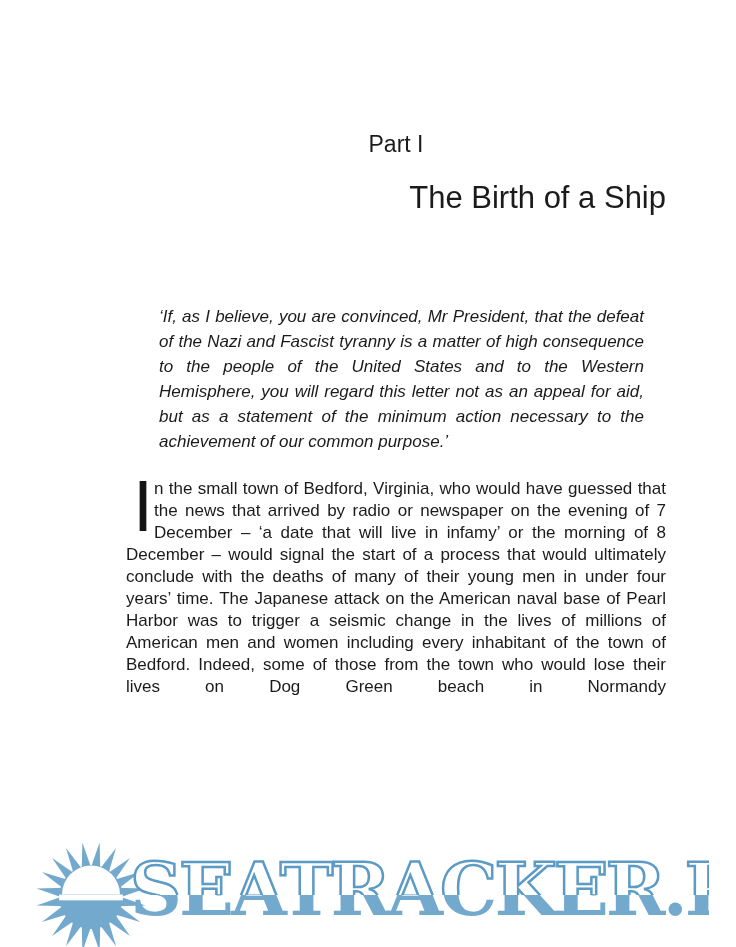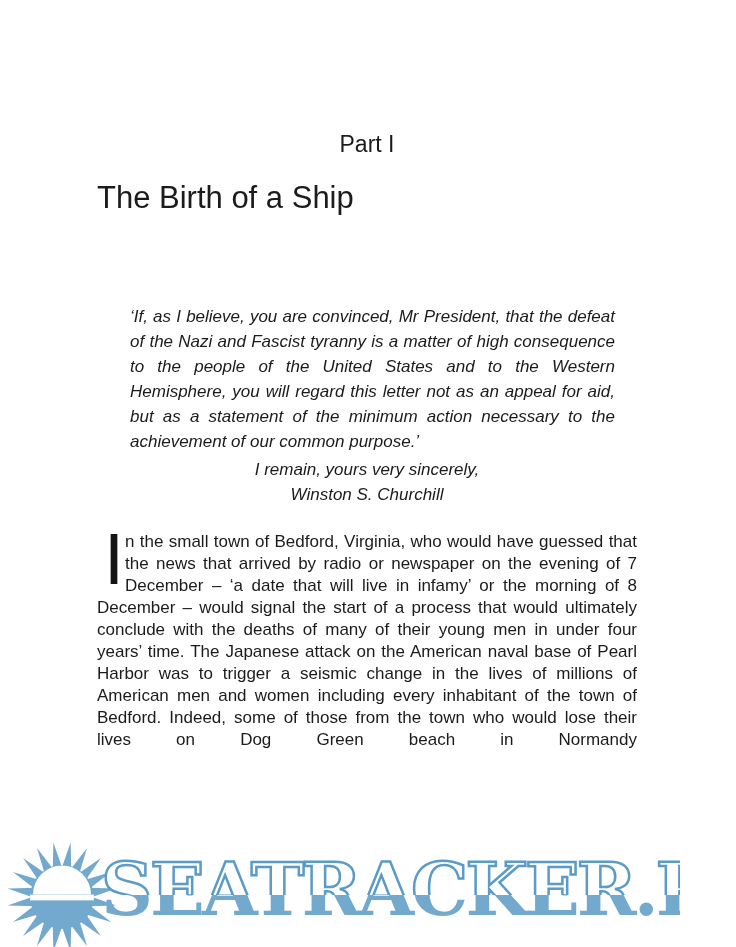--- a/index.html
+++ b/index.html
@@ -5,20 +5,21 @@
   * { box-sizing: border-box; }
   html, body { margin: 0; padding: 0; background: #fff; }
   .page {
     position: relative;
     width: 680px;
     height: 947px;
     background: #ffffff;
     overflow: hidden;
     font-family: "Liberation Sans", sans-serif;
     color: #1b1b1b;
+    margin-left: 29px;
   }
   .page-edge-line {
     position: absolute;
     left: 729px; top: 0;
     width: 1px; height: 100%;
     background: #dcdcdc;
   }
   .content {
     position: absolute;
     left: 97px; top: 0;
@@ -26,21 +27,21 @@
   }
   .part-label {
     margin-top: 131px;
     text-align: center;
     font-size: 23px;
     line-height: 27px;
     font-weight: 400;
   }
   .chapter-title {
     margin-top: 21px;
-    text-align: left;
+    text-align: right;
     font-size: 31px;
     line-height: 37px;
     font-weight: 400;
   }
   .epigraph {
     margin: 88px 22px 0 33px;
     font-style: italic;
     font-size: 17px;
     line-height: 25px;
     text-align: justify;
@@ -109,24 +110,20 @@
 <body>
 
 <div class="page">
 
   <div class="content">
     <div class="part-label">Part I</div>
     <div class="chapter-title">The Birth of a Ship</div>
 
     <p class="epigraph">‘If, as I believe, you are convinced, Mr President, that the defeat of the Nazi and Fascist tyranny is a matter of high consequence to the people of the United States and to the Western Hemisphere, you will regard this letter not as an appeal for aid, but as a statement of the minimum action necessary to the achievement of our common purpose.’</p>
 
-    <div class="signoff">
-      <div>I remain, yours very sincerely,</div>
-      <div>Winston S. Churchill</div>
-    </div>
 
 
     <p class="body-par"><span class="dropcap">I</span><span>n the small town of Bedford, Virginia, who would have guessed that the news that arrived by radio or newspaper on the evening of 7 December – ‘a date that will live in infamy’ or the morning of 8 December – would signal the start of a process that would ultimately conclude with the deaths of many of their young men in under four years’ time. The Japanese attack on the American naval base of Pearl Harbor was to trigger a seismic change in the lives of millions of American men and women including every inhabitant of the town of Bedford. Indeed, some of those from the town who would lose their lives on Dog Green beach in Normandy</span></p>
   </div>
 
   <div class="watermark">
     <svg class="sun" viewBox="-60 -60 120 120" width="116" height="116" xmlns="http://www.w3.org/2000/svg">
       <defs>
         <polygon id="ray" points="0,-57 5.5,-27 -5.5,-27"></polygon>
       </defs>

